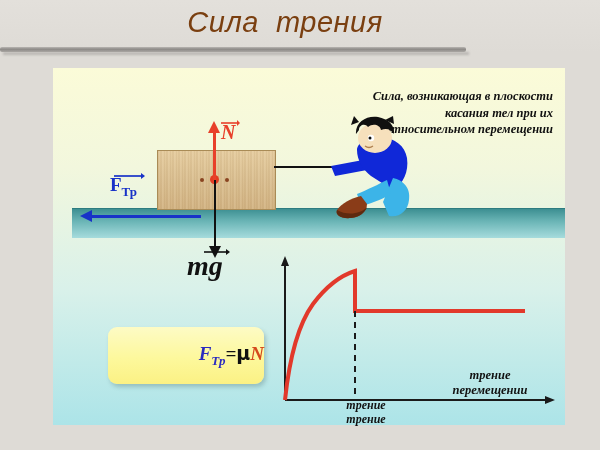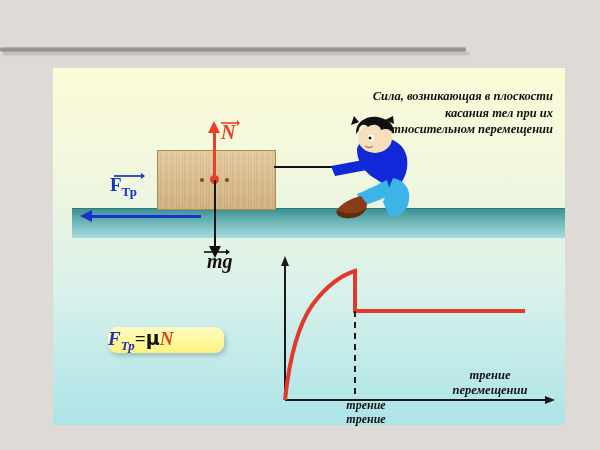--- a/index.html
+++ b/index.html
@@ -176,23 +176,22 @@
     border-left: 6px solid transparent;
     border-right: 6px solid transparent;
     border-top: 12px solid #111111;
   }
   #label-mg {
     position: absolute;
     left: 134px; top: 182px;
     font-family: "Liberation Serif", serif;
     font-style: italic;
     font-weight: bold;
-    font-size: 20px;
+    font-size: 28px;
     color: #111111;
-    margin-left: 20px;
   }
   #label-mg-vec {
     position: absolute;
     left: 150px; top: 179px;
     width: 27px; height: 8px;
   }
 
   #ftr-arrow-shaft {
     position: absolute;
     left: 38px; top: 147px;
@@ -238,27 +237,28 @@
   #person {
     position: absolute;
     left: 270px; top: 48px;
     width: 105px; height: 110px;
   }
 
   
   #formula-box {
     position: absolute;
     left: 55px; top: 259px;
-    width: 116px; height: 26px;
+    width: 116px; height: 57px;
     background: linear-gradient(180deg,#fdfbc5 0%, #fdf89c 55%, #fbf184 100%);
     border-radius: 9px;
     box-shadow: 2px 3px 4px rgba(60,90,90,0.28);
     display: flex;
     align-items: center;
-    justify-content: flex-start;
+    justify-content: flex-end;
+    padding-left: 40px;
   }
   #formula-text {
     font-family: "Liberation Serif", serif;
     font-style: italic;
     font-weight: bold;
     font-size: 19px;
     white-space: nowrap;
     color: #111111;
   }
   #formula-text .f { color: #2a2ac0; }
@@ -295,20 +295,23 @@
     font-size: 12.5px;
     line-height: 15px;
     color: #111111;
   }
 </style>
 </head>
 <body>
 
 <div id="slide">
 
+  <div id="title-bar">
+    <div id="page-title">Сила  трения</div>
+  </div>
   <div id="title-rule-shadow"></div>
   <div id="title-rule"></div>
 
   <div id="panel">
 
     <div id="definition">Сила, возникающая в плоскости касания тел при их относительном перемещении</div>
 
     <div id="ground-top"></div>
     <div id="ground"></div>
 

